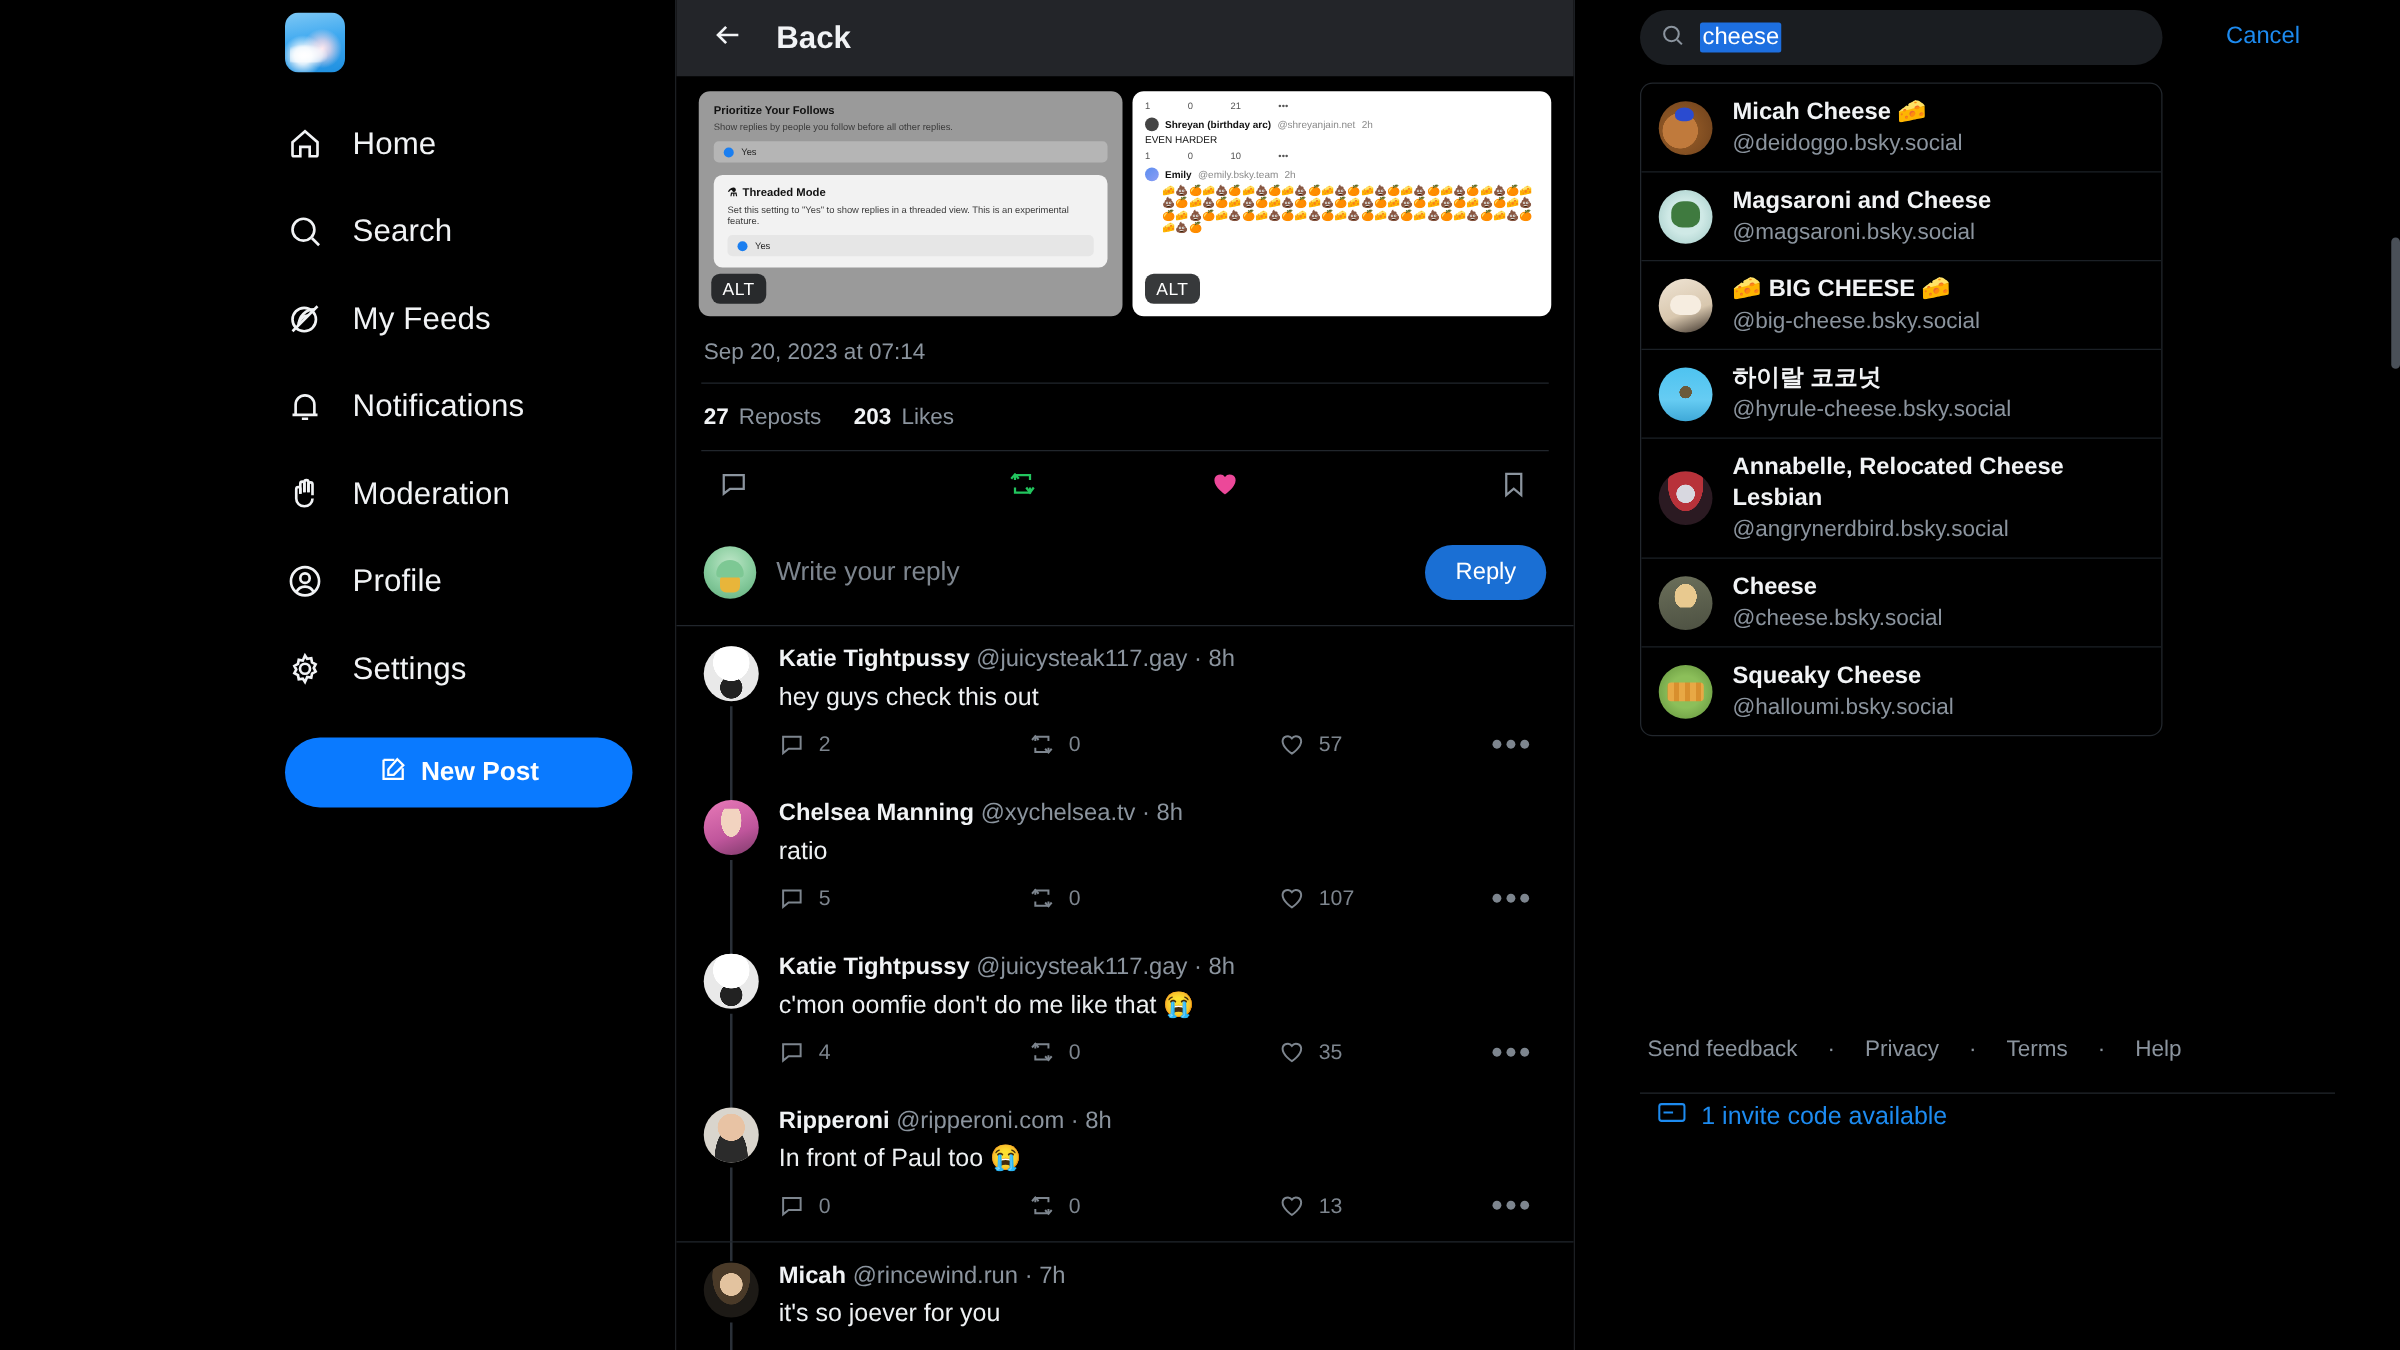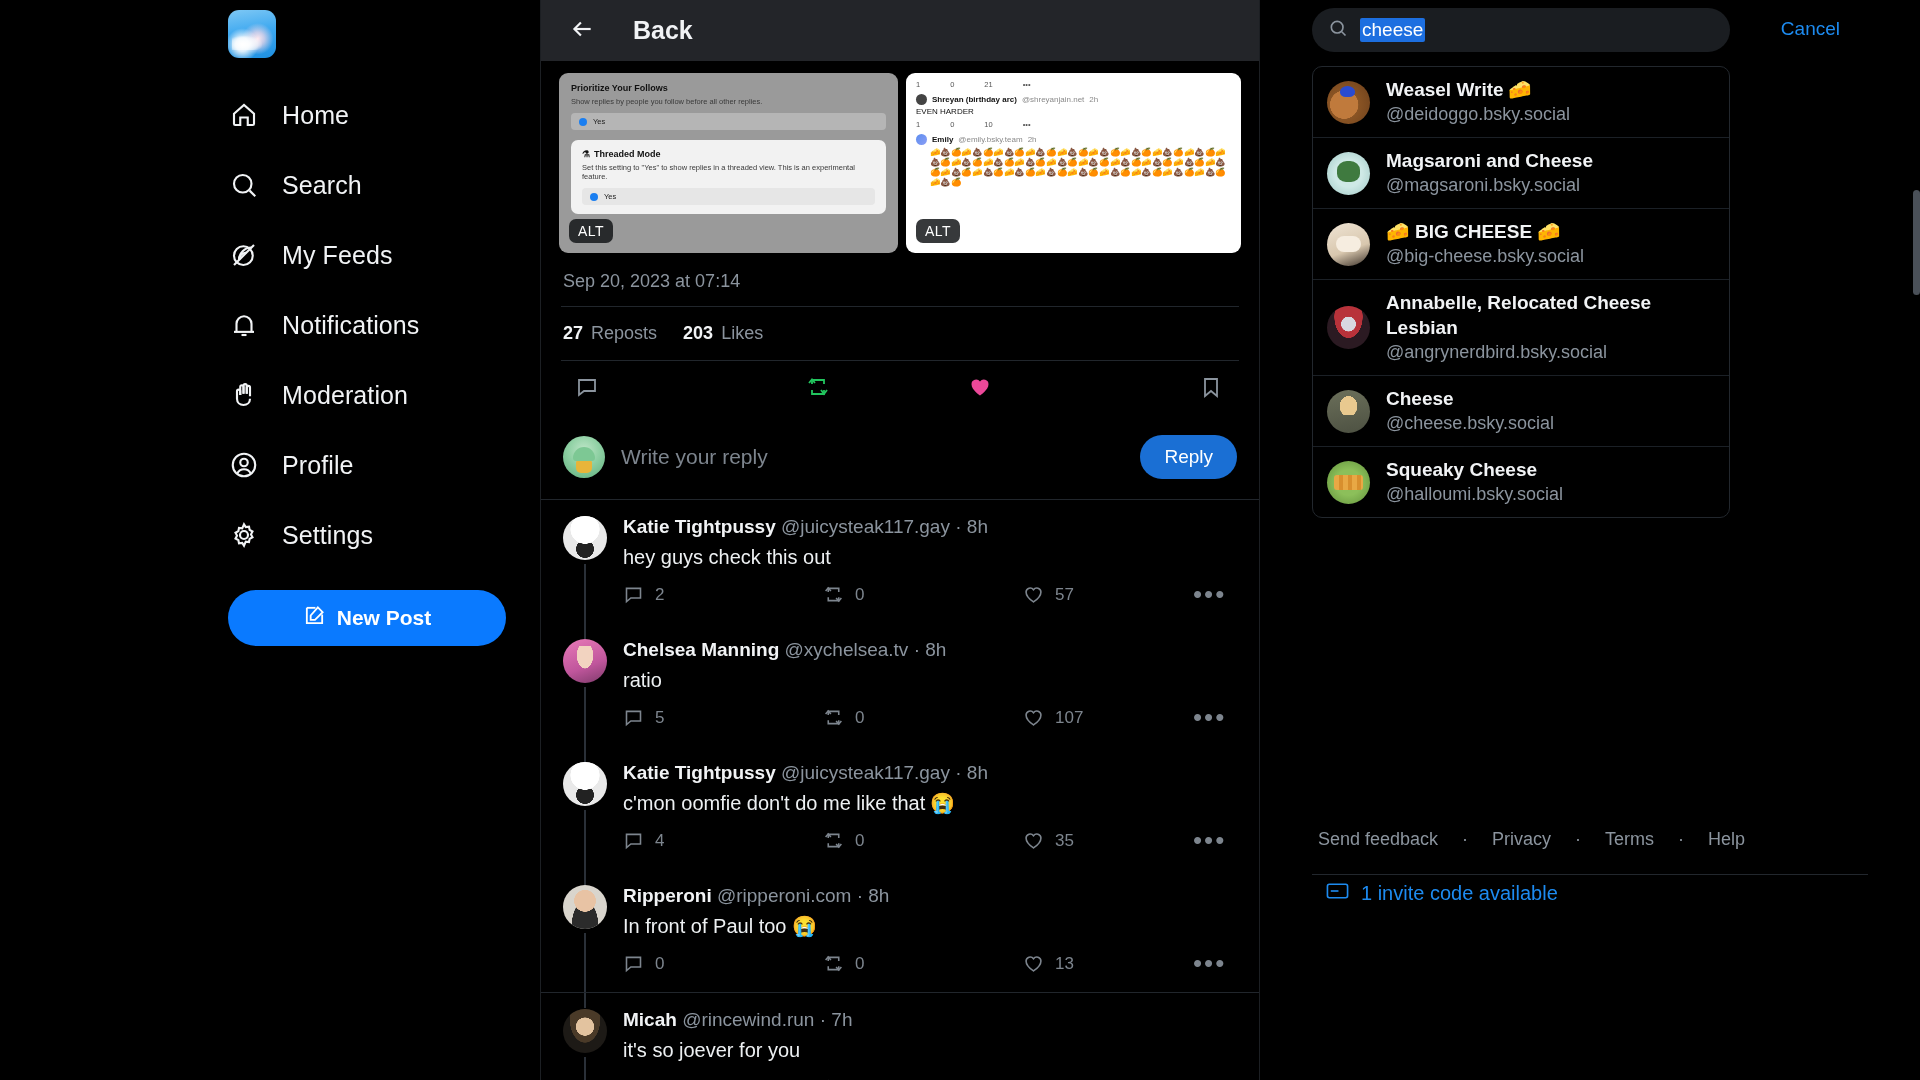--- a/index.html
+++ b/index.html
@@ -67,21 +67,21 @@
 
   
   .main {
     width:720px; flex:0 0 720px; height:1080px; position:relative;
     border-left:1px solid #1c1f23; border-right:1px solid #1c1f23;
     background:#000; overflow:hidden;
   }
   .topbar {
     position:absolute; top:0; left:0; right:0; height:61px;
     background:rgba(38,40,44,.93);
-    display:flex; align-items:center; gap:38px; padding:0 28px; z-index:9;
+    display:flex; align-items:center; gap:26px; padding:0 28px; z-index:9;
   }
   .topbar svg { width:26px; height:26px; stroke:#f1f3f5; fill:none; stroke-width:2; }
   .topbar-title { font-size:25px; font-weight:bold; }
 
   .post-images { display:flex; gap:8px; padding:12px 18px 0 18px; }
   .post-img {
     flex:1; height:180px; border-radius:9px; position:relative; overflow:hidden;
     background:#fff;
   }
   .alt-badge {
@@ -685,36 +685,43 @@
         </svg>
     </span>
     <span class="search-val">cheese</span>
     <span class="cancel-link">Cancel</span>
   </div>
 
   <div class="results">
     <div class="res-item">
       <div class="res-av av-weasel"></div>
       <div>
-        <div class="res-name">Weasel Write 🧀</div>
+        <div class="res-name">Micah Cheese 🧀</div>
         <div class="res-handle">@deidoggo.bsky.social</div>
       </div>
     </div>
     <div class="res-item">
       <div class="res-av av-mags"></div>
       <div>
         <div class="res-name">Magsaroni and Cheese</div>
         <div class="res-handle">@magsaroni.bsky.social</div>
       </div>
     </div>
     <div class="res-item">
       <div class="res-av av-big"></div>
       <div>
         <div class="res-name">🧀 BIG CHEESE 🧀</div>
         <div class="res-handle">@big-cheese.bsky.social</div>
+      </div>
+    </div>
+    <div class="res-item">
+      <div class="res-av av-hyrule"></div>
+      <div>
+        <div class="res-name">하이랄 코코넛</div>
+        <div class="res-handle">@hyrule-cheese.bsky.social</div>
       </div>
     </div>
     <div class="res-item">
       <div class="res-av av-anna"></div>
       <div>
         <div class="res-name">Annabelle, Relocated Cheese Lesbian</div>
         <div class="res-handle">@angrynerdbird.bsky.social</div>
       </div>
     </div>
     <div class="res-item">

